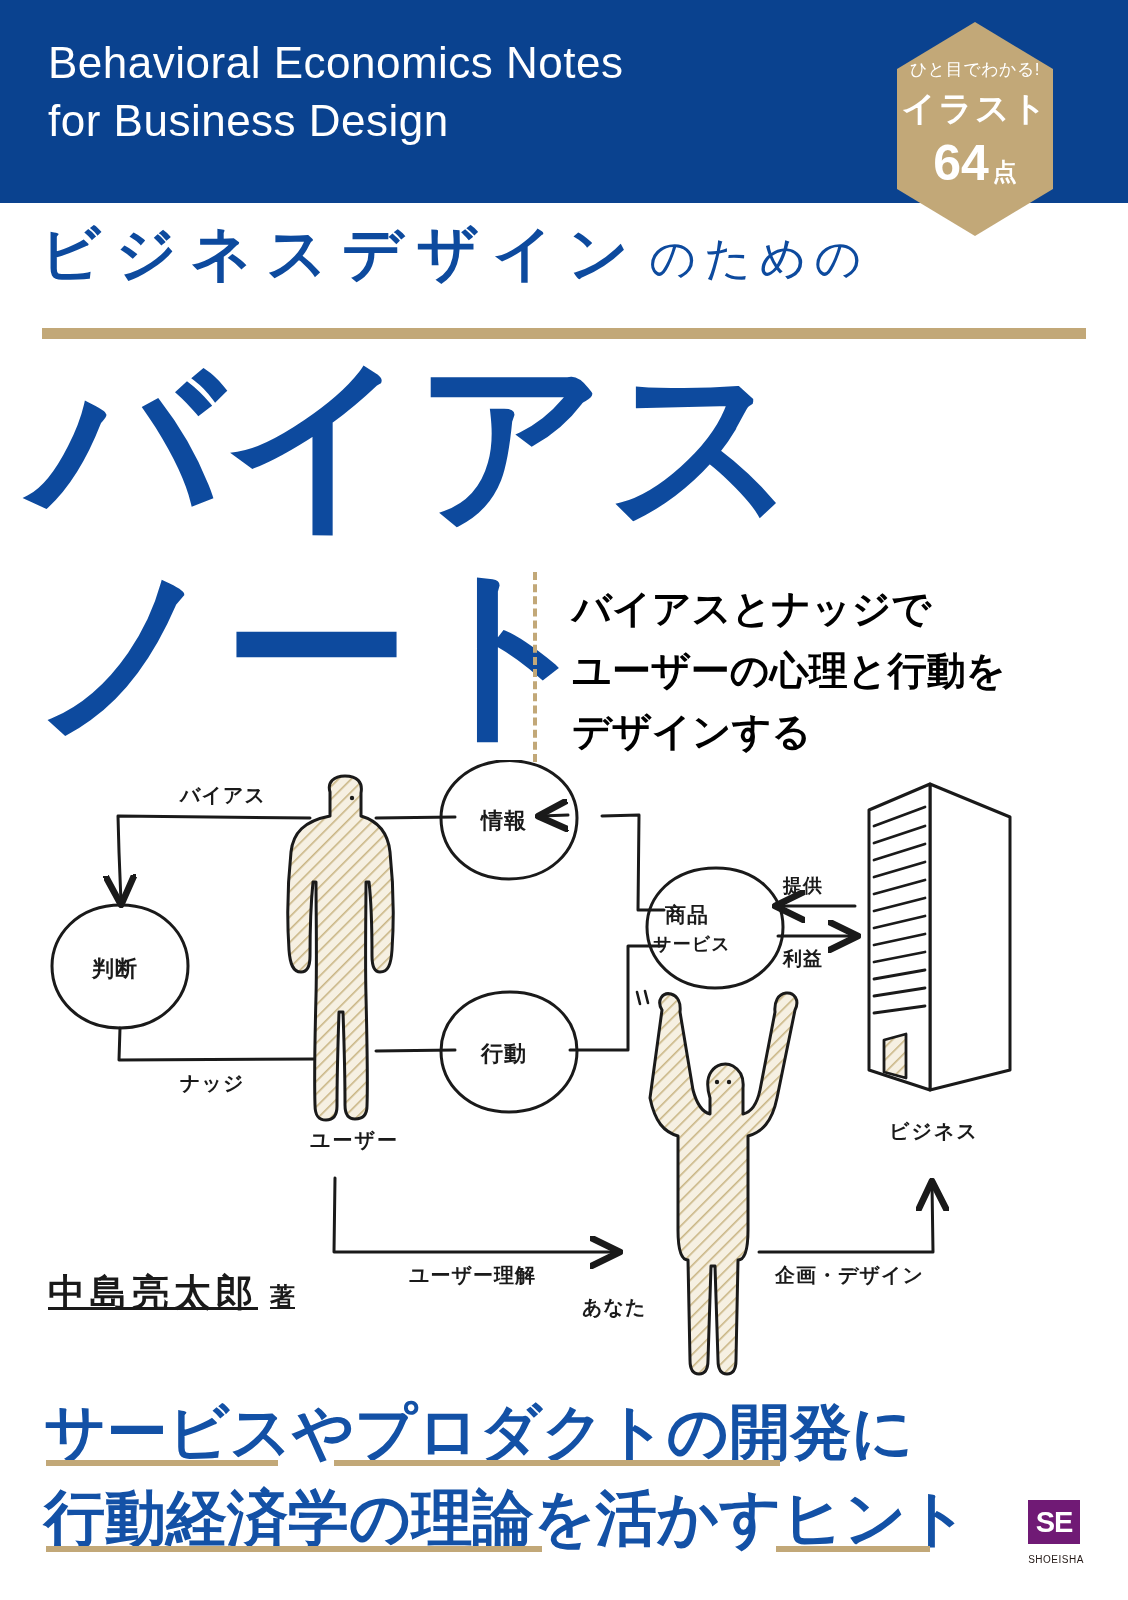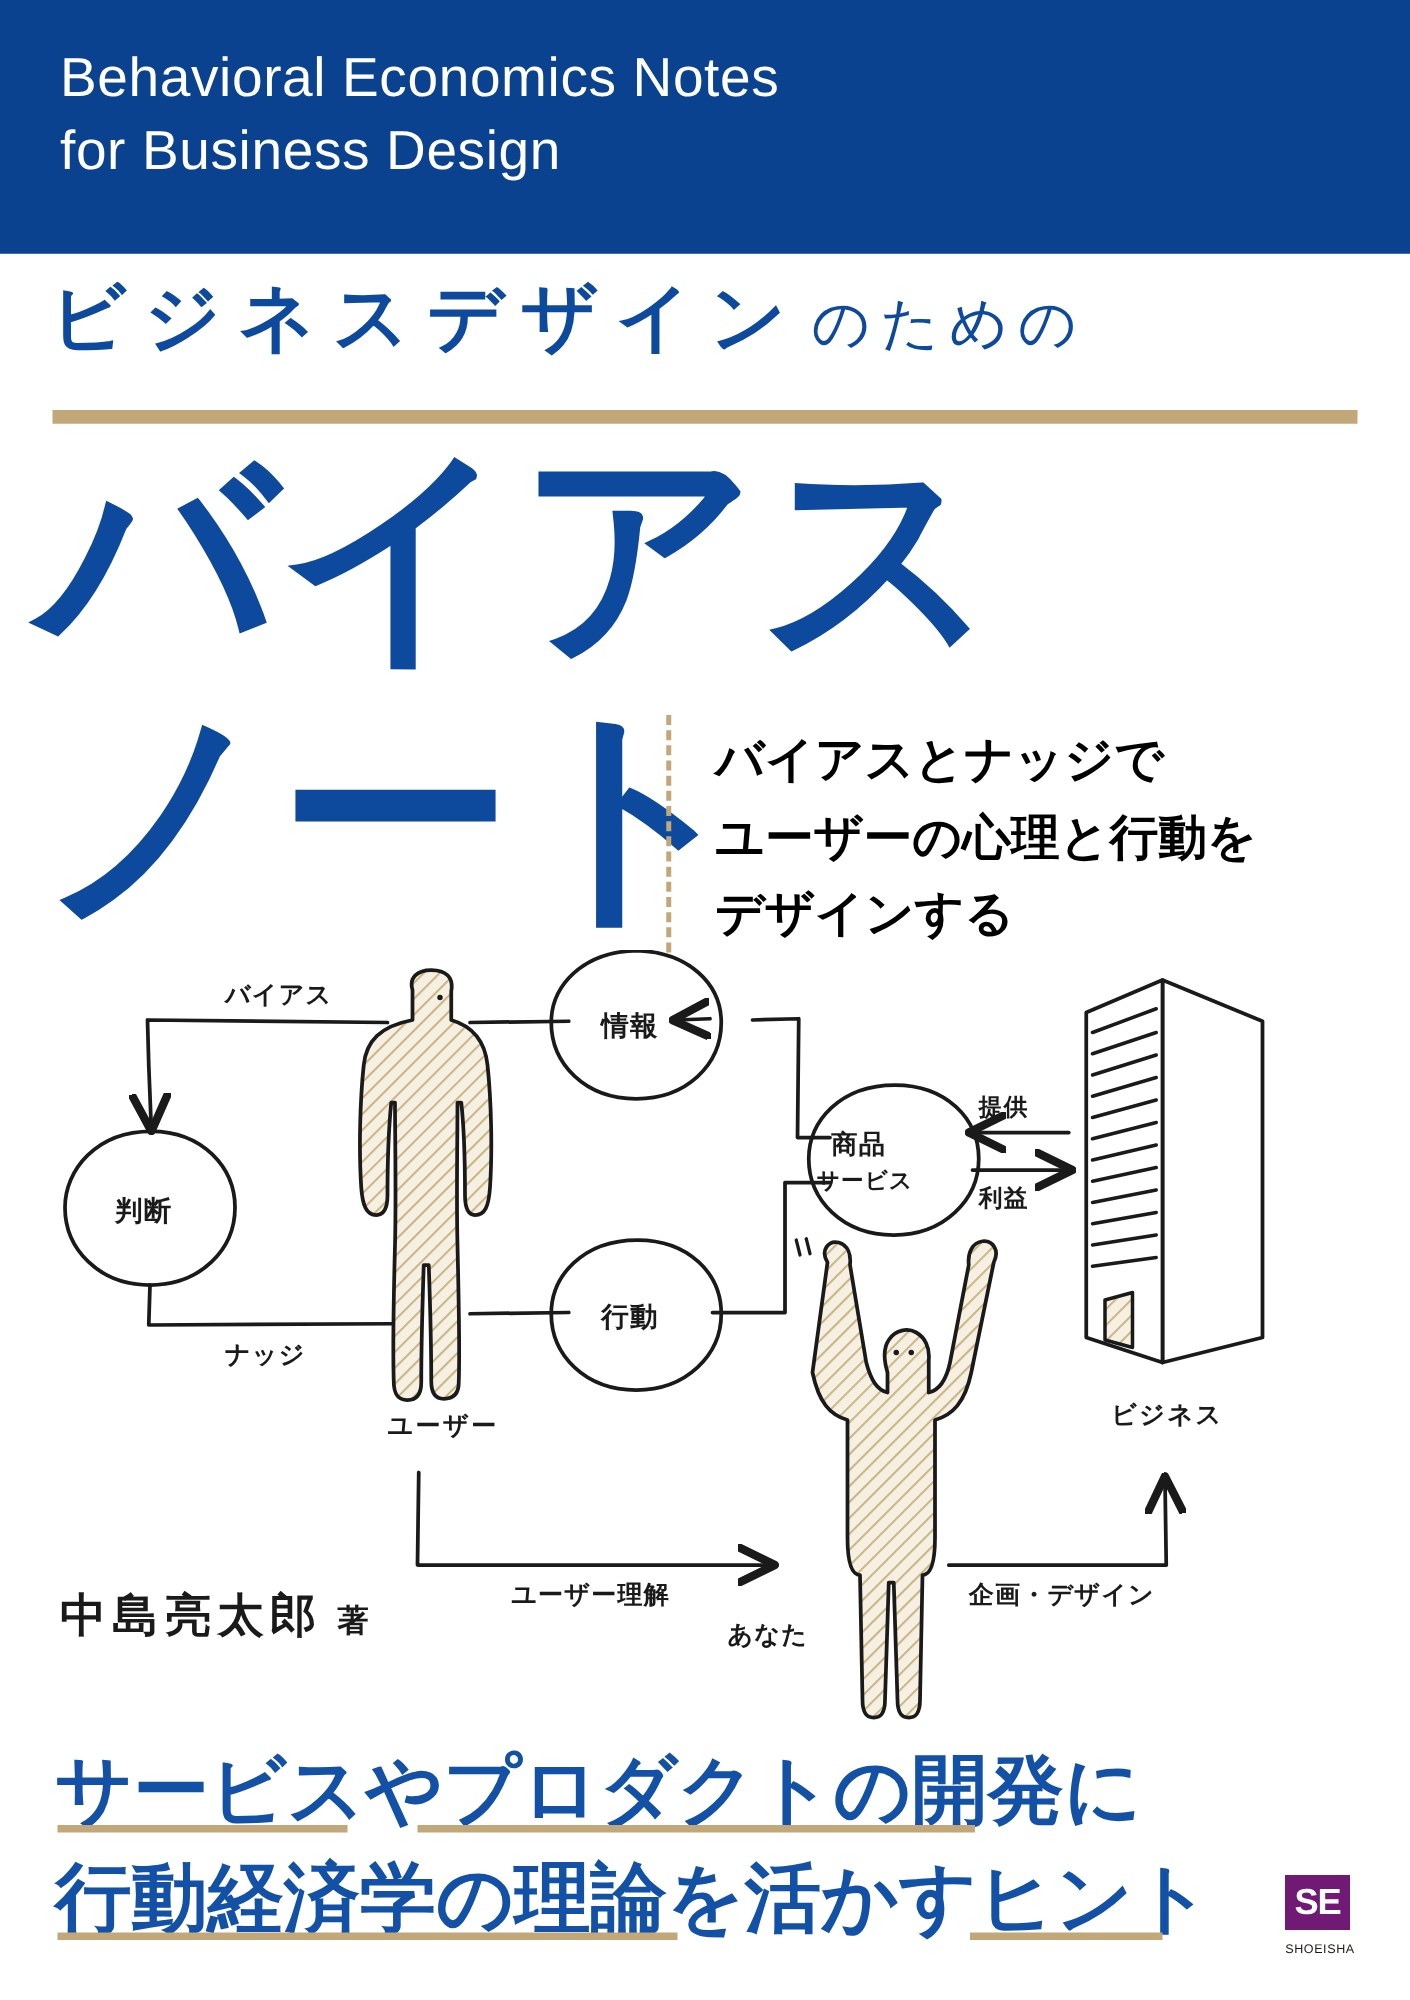--- a/index.html
+++ b/index.html
@@ -77,21 +77,21 @@
   }
 
   
   .diagram{position:absolute;left:0px;top:760px;width:1128px;height:620px;}
   .diagram svg{display:block;}
 
   
   .author{
     position:absolute;left:48px;top:1268px;
     color:#1a1a1a;
-    display:flex;align-items:baseline;
+    display:flex;align-items:baseline;text-decoration:underline;
   }
   .author-name{font-size:37px;font-weight:700;letter-spacing:5px;}
   .author-suffix{font-size:25px;font-weight:700;margin-left:12px;}
 
   
   .bottom{
     position:absolute;left:0;top:1388px;width:1128px;height:212px;background:#fff;
   }
   .b-line{
     position:absolute;left:44px;color:#1351a6;
@@ -113,20 +113,25 @@
 </head>
 <body>
 
 <div class="cover">
 
   <div class="header-band">
     <div class="header-en">Behavioral Economics Notes
 for Business Design</div>
   </div>
 
+  <div class="badge">
+    <div class="badge-l1">ひと目でわかる!</div>
+    <div class="badge-l2">イラスト</div>
+    <div class="badge-l3"><span>64</span><span class="suffix">点</span></div>
+  </div>
 
   <div class="title-line1">
     <span class="t1-main">ビジネスデザイン</span>
     <span class="t1-sub">のための</span>
   </div>
 
   <div class="gold-rule"></div>
 
   <div class="title-main">バイアス</div>
   <div class="title-note">ノート</div>

